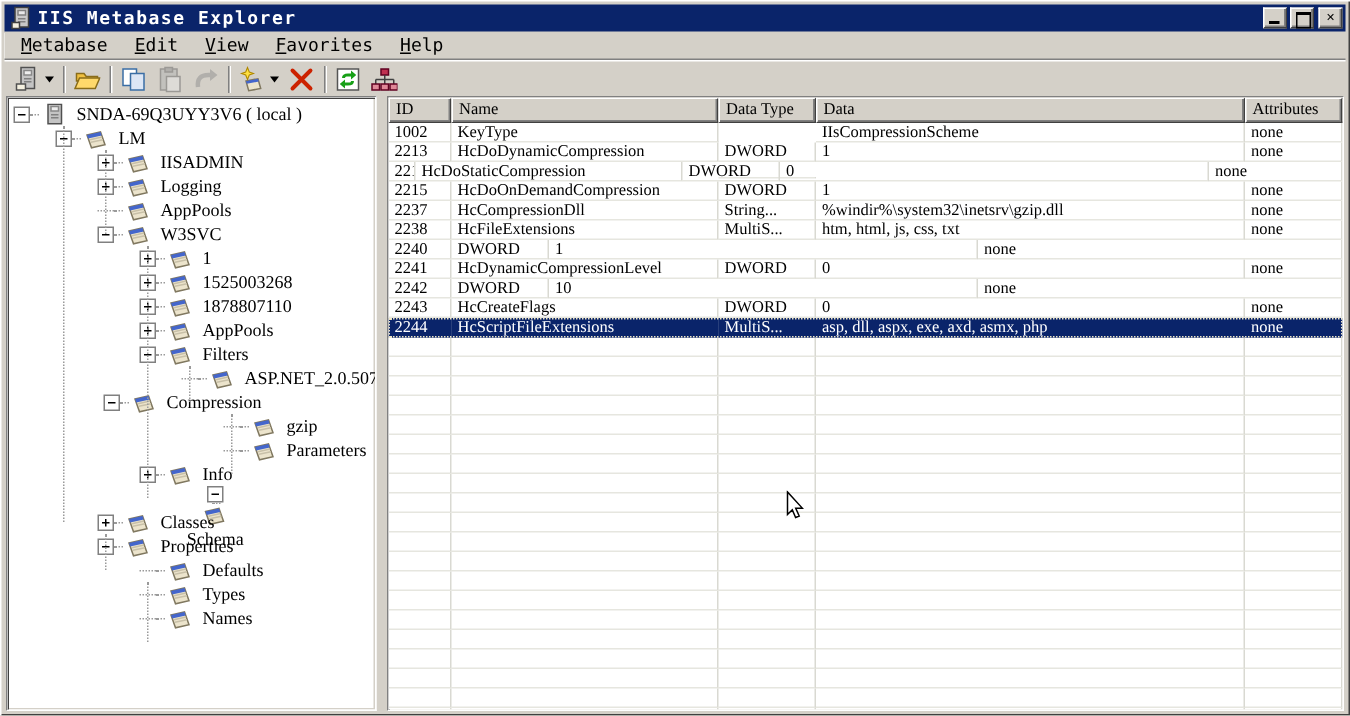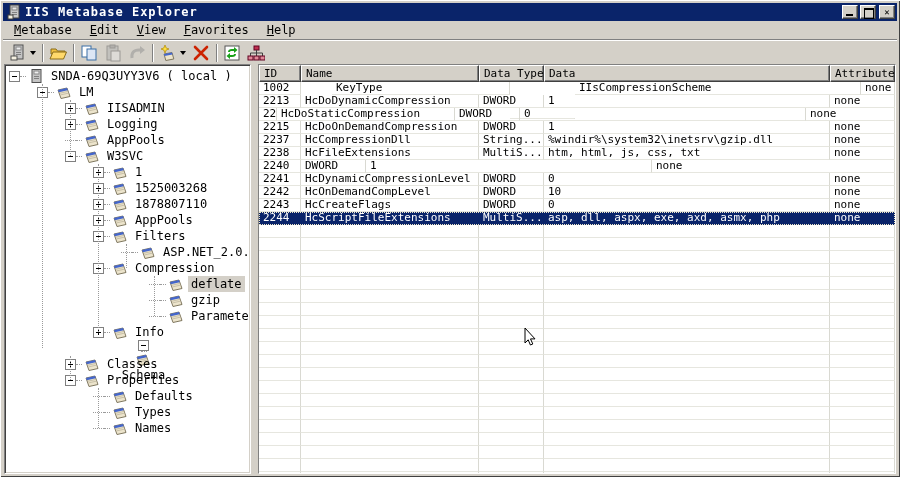--- a/index.html
+++ b/index.html
@@ -33,21 +33,21 @@
   .toolbar { position:absolute; left:3px; top:41px; right:3px; height:23px;
     display:flex; align-items:center; padding-left:3px; }
   .tb-btn { height:22px; display:flex; align-items:center; padding:1px 2px; border:1px solid transparent; }
   .tb-btn .ic { width:18px; height:18px; display:block; }
   .tb-btn.disabled { filter:grayscale(1) opacity(.55); }
   .tb-sep { width:1px; height:18px; background:#808080; box-shadow:1px 0 0 #fff; margin:0 3px; }
   .dd-arrow { width:0; height:0; border-left:3px solid transparent; border-right:3px solid transparent;
     border-top:4px solid #000; margin-left:3px; }
 
   
-  .main { position:absolute; left:4px; top:64px; right:4px; bottom:3px; display:flex; }
+  .main { position:absolute; left:4px; top:64px; right:4px; bottom:3px; display:flex;font-family:Liberation Serif, serif; }
   .sunken { border:1px solid; border-color:#808080 #fff #fff #808080;
     box-shadow:inset 1px 1px 0 #404040, inset -1px -1px 0 #d4d0c8; background:#fff; }
   .tree-panel { width:247px; flex:0 0 auto; overflow:hidden; position:relative; }
   .splitter { width:7px; flex:0 0 auto; }
   .list-panel { flex:1; overflow:hidden; display:flex; flex-direction:column; }
 
   
   .tree-rows { position:relative; padding-top:3px; }
   .tree-row { height:16px; display:flex; align-items:center; font-size:12px; white-space:nowrap; }
   .slot { width:11px; height:11px; flex:0 0 auto; position:relative; }
@@ -345,45 +345,32 @@
             <span style="display: flex;">
               <svg class="tree-icon" viewBox="0 0 18 15">
                 <path d="M3,5 L12,3 L15,11.5 L6,13.5 Z" fill="#ece4cc" stroke="#807860"></path>
                 <path d="M3,5 L12,3 L12.8,5.3 L3.8,7.3 Z" fill="#4466cc"></path>
                 <path d="M5,8.2 L13,6.4" stroke="#c8c0a8" fill="none"></path>
                 <path d="M5.6,9.9 L13.6,8.1" stroke="#c8c0a8" fill="none"></path>
               </svg>
             </span>
             <span class="tree-label">ASP.NET_2.0.50727.0</span>
           </div>
-          <div class="tree-row" style="padding-left: 88px; align-items: center;">
+          <div class="tree-row" style="padding-left: 64px; align-items: center;">
             <span class="slot box"></span>
             <span class="dots"></span>
             <span style="display: flex;">
               <svg class="tree-icon" viewBox="0 0 18 15">
                 <path d="M3,5 L12,3 L15,11.5 L6,13.5 Z" fill="#ece4cc" stroke="#807860"></path>
                 <path d="M3,5 L12,3 L12.8,5.3 L3.8,7.3 Z" fill="#4466cc"></path>
                 <path d="M5,8.2 L13,6.4" stroke="#c8c0a8" fill="none"></path>
                 <path d="M5.6,9.9 L13.6,8.1" stroke="#c8c0a8" fill="none"></path>
               </svg>
             </span>
             <span class="tree-label">Compression</span>
-          </div>
-          <div class="tree-row" style="padding-left: 144px;">
-            <span class="slot dotline"></span>
-            <span class="dots"></span>
-            <span style="display: flex;">
-              <svg class="tree-icon" viewBox="0 0 18 15">
-                <path d="M3,5 L12,3 L15,11.5 L6,13.5 Z" fill="#ece4cc" stroke="#807860"></path>
-                <path d="M3,5 L12,3 L12.8,5.3 L3.8,7.3 Z" fill="#4466cc"></path>
-                <path d="M5,8.2 L13,6.4" stroke="#c8c0a8" fill="none"></path>
-                <path d="M5.6,9.9 L13.6,8.1" stroke="#c8c0a8" fill="none"></path>
-              </svg>
-            </span>
-            <span class="tree-label sel">deflate</span>
           </div>
           <div class="tree-row" style="padding-left: 144px;">
             <span class="slot dotline"></span>
             <span class="dots"></span>
             <span style="display: flex;">
               <svg class="tree-icon" viewBox="0 0 18 15">
                 <path d="M3,5 L12,3 L15,11.5 L6,13.5 Z" fill="#ece4cc" stroke="#807860"></path>
                 <path d="M3,5 L12,3 L12.8,5.3 L3.8,7.3 Z" fill="#4466cc"></path>
                 <path d="M5,8.2 L13,6.4" stroke="#c8c0a8" fill="none"></path>
                 <path d="M5.6,9.9 L13.6,8.1" stroke="#c8c0a8" fill="none"></path>
@@ -509,21 +496,21 @@
       <div class="lv-header" id="lvheader">
           <div class="lv-hcell" style="width: 42px;">ID</div>
           <div class="lv-hcell" style="width: 178px;">Name</div>
           <div class="lv-hcell" style="width: 65px;">Data Type</div>
           <div class="lv-hcell" style="width: 286px;">Data</div>
           <div class="lv-hcell" style="width: 66px; flex: 1 1 0%;">Attributes</div>
         </div>
       <div class="lv-body" id="lvbody">
           <div class="lv-row">
             <div class="lv-cell" style="width: 42px;">1002</div>
-            <div class="lv-cell" style="width: 178px; margin-left: 31px;">KeyType</div>
+            <div class="lv-cell" style="width: 178px;">KeyType</div>
             <div class="lv-cell" style="width: 65px; margin-top: 36px;">String</div>
             <div class="lv-cell" style="width: 286px;">IIsCompressionScheme</div>
             <div class="lv-cell" style="width: 66px; flex: 1 1 0%;">none</div>
           </div>
           <div class="lv-row">
             <div class="lv-cell" style="width: 42px;">2213</div>
             <div class="lv-cell" style="width: 178px;">HcDoDynamicCompression</div>
             <div class="lv-cell" style="width: 65px;">DWORD</div>
             <div class="lv-cell" style="width: 286px;">1</div>
             <div class="lv-cell" style="width: 66px; flex: 1 1 0%;">none</div>
@@ -564,21 +551,20 @@
           </div>
           <div class="lv-row">
             <div class="lv-cell" style="width: 42px;">2241</div>
             <div class="lv-cell" style="width: 178px;">HcDynamicCompressionLevel</div>
             <div class="lv-cell" style="width: 65px;">DWORD</div>
             <div class="lv-cell" style="width: 286px;">0</div>
             <div class="lv-cell" style="width: 66px; flex: 1 1 0%;">none</div>
           </div>
           <div class="lv-row">
             <div class="lv-cell" style="width: 42px;">2242</div>
-            <div class="lv-cell" style="width: 178px;">HcOnDemandCompLevel</div>
             <div class="lv-cell" style="width: 65px;">DWORD</div>
             <div class="lv-cell" style="width: 286px;">10</div>
             <div class="lv-cell" style="width: 66px; flex: 1 1 0%;">none</div>
           </div>
           <div class="lv-row">
             <div class="lv-cell" style="width: 42px;">2243</div>
             <div class="lv-cell" style="width: 178px;">HcCreateFlags</div>
             <div class="lv-cell" style="width: 65px;">DWORD</div>
             <div class="lv-cell" style="width: 286px;">0</div>
             <div class="lv-cell" style="width: 66px; flex: 1 1 0%;">none</div>

